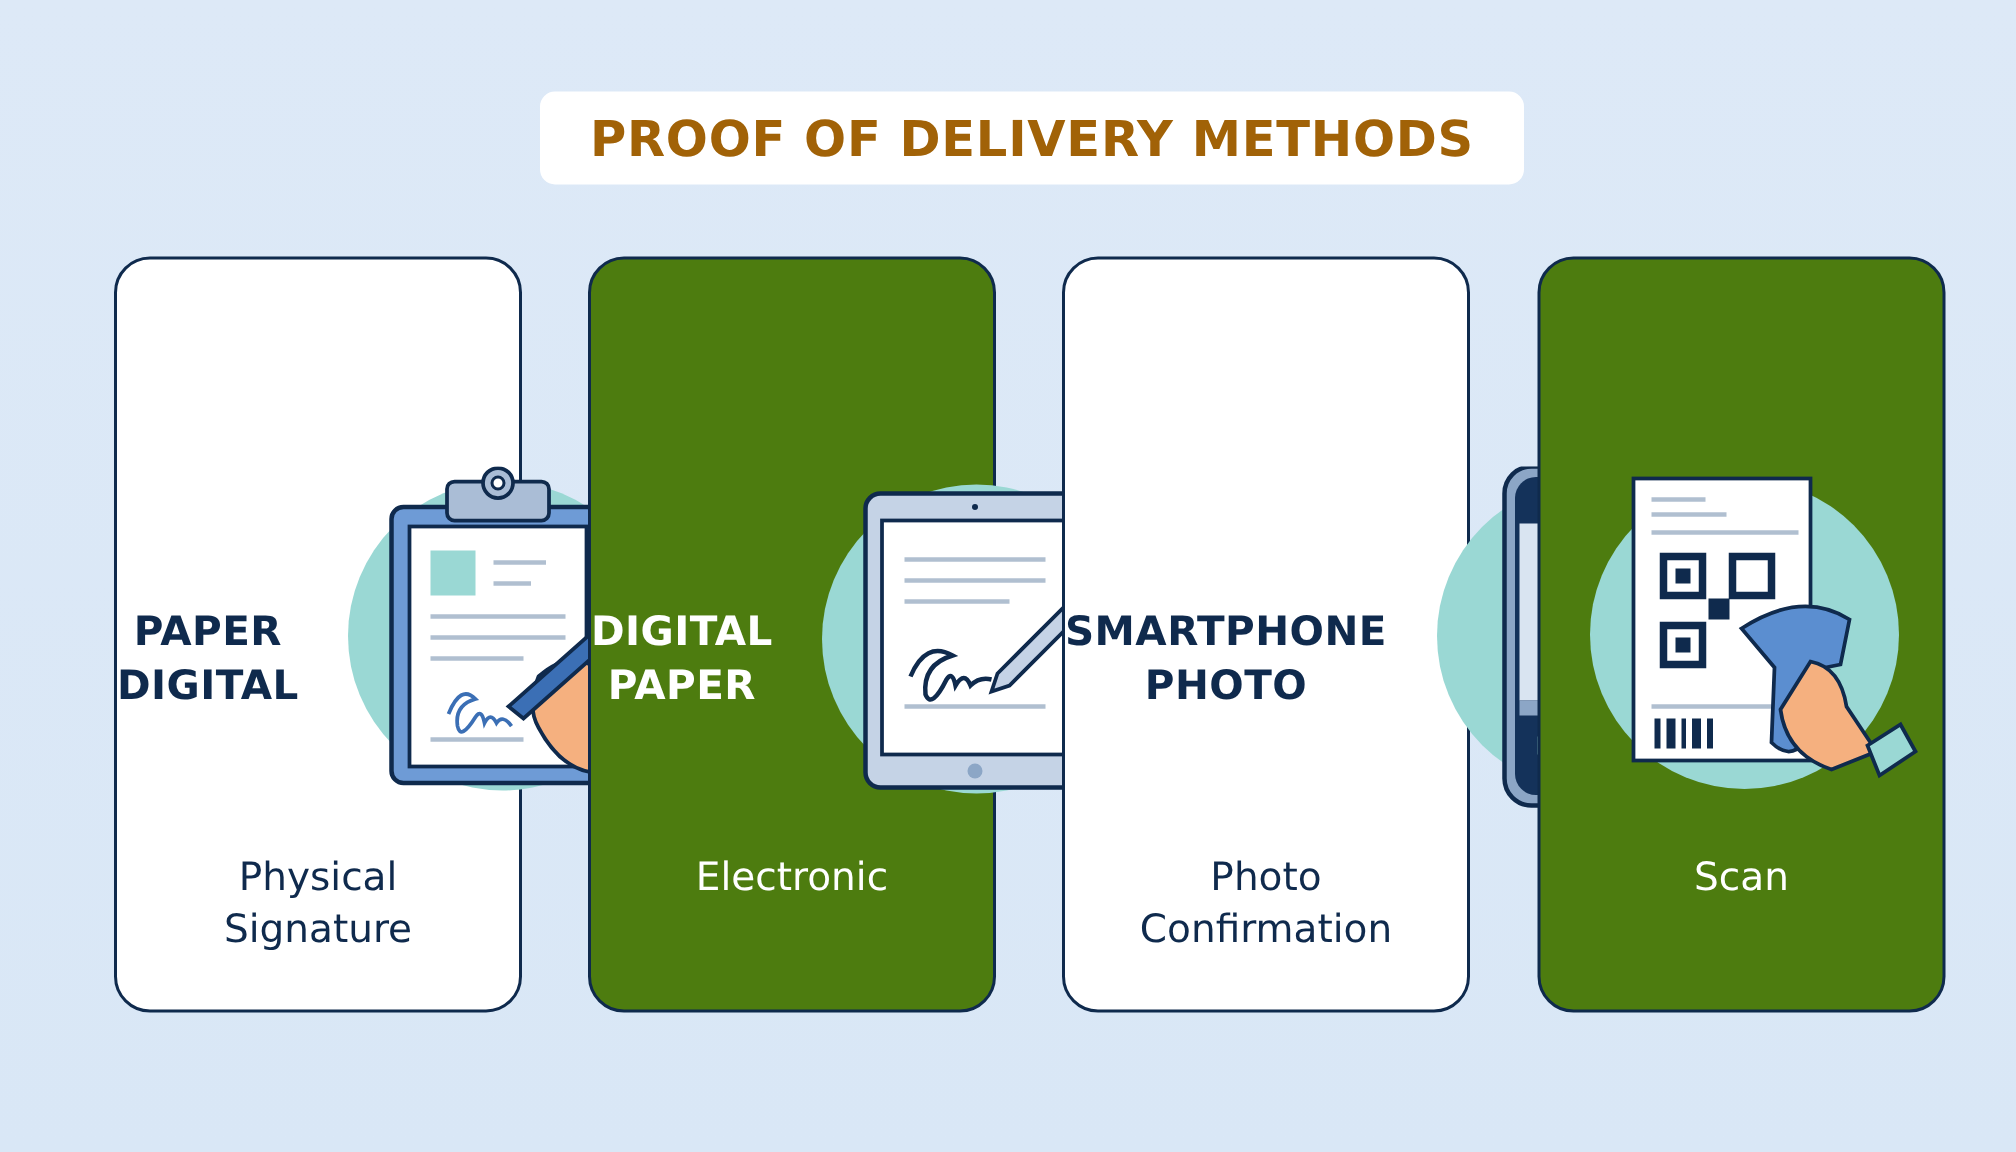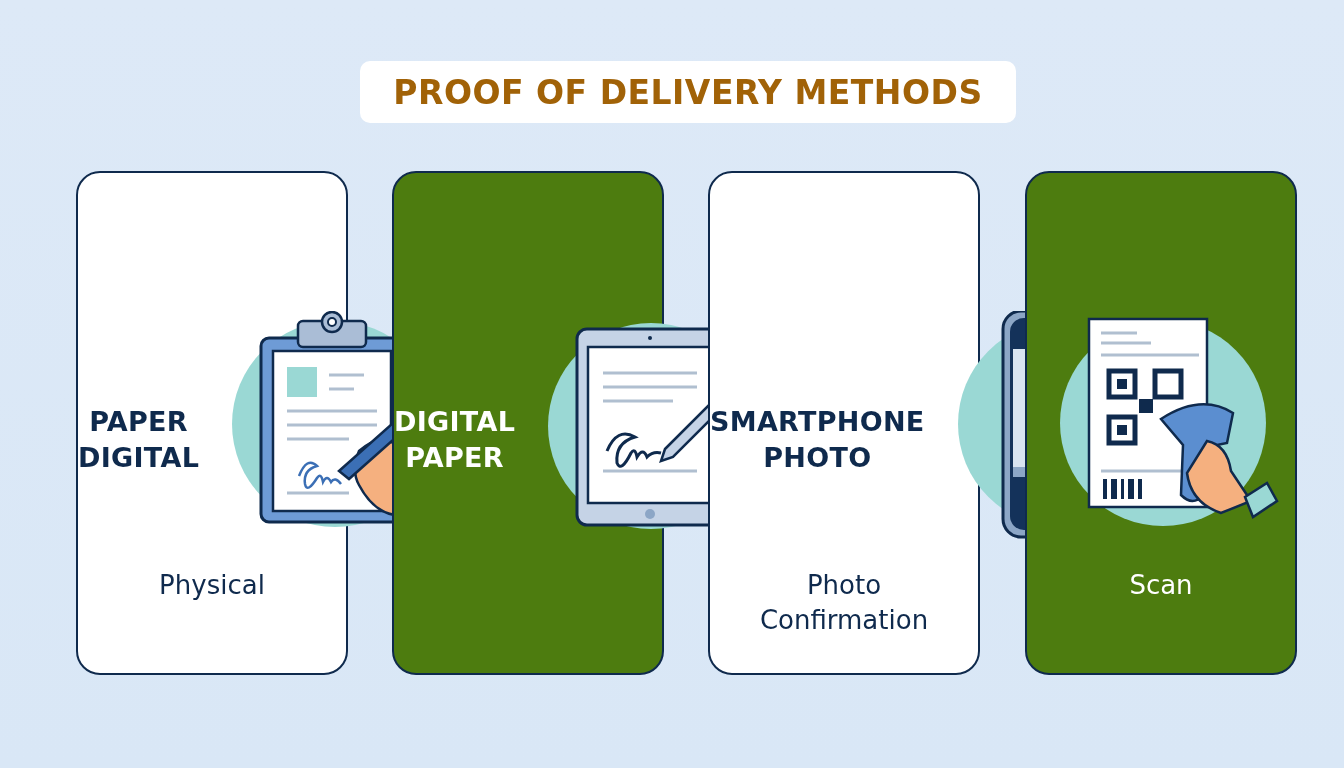--- a/index.html
+++ b/index.html
@@ -66,20 +66,21 @@
       <path d="M100 165 q8 -20 18 -10 q-14 4 -12 18 q2 10 12 -6 q4 -6 6 4 q4 -8 8 0 q4 -6 10 2" fill="none" stroke="#3b6fb5" stroke-width="2.5"></path>
 
       <path d="M160 140 q20 -18 38 -6 l30 40 l-20 30 q-30 4 -48 -30 q-8 -14 0 -34z" fill="#f5b07f" stroke="#0f2a4d" stroke-width="2.5"></path>
       <path d="M210 185 l30 -20 l12 22 l-34 24z" fill="#2b62a8" stroke="#0f2a4d" stroke-width="2.5"></path>
 
       <path d="M140 160 l70 -62 a6 6 0 0 1 10 8 l-70 62 z" fill="#3b6fb5" stroke="#0f2a4d" stroke-width="2.5"></path>
     </svg>
   </div>
   <div class="caption">
     <span>Physical</span>
+      <span>Signature</span>
   </div>
 </div>
 
 <div class="card dark" style="left:392px;">
   <h2>
     <span>DIGITAL</span><br><span>PAPER</span>
   </h2>
   <div class="icon-wrap">
     <svg width="272" height="250" viewBox="0 0 272 250">
       <circle cx="136" cy="115" r="103" fill="#9ad8d4"></circle>
@@ -89,20 +90,21 @@
       <circle cx="135" cy="203" r="5" fill="#8ca6c6"></circle>
       <line x1="88" y1="62" x2="182" y2="62" stroke="#b0bfd0" stroke-width="3"></line>
       <line x1="88" y1="76" x2="182" y2="76" stroke="#b0bfd0" stroke-width="3"></line>
       <line x1="88" y1="90" x2="158" y2="90" stroke="#b0bfd0" stroke-width="3"></line>
       <line x1="88" y1="160" x2="182" y2="160" stroke="#b0bfd0" stroke-width="3"></line>
       <path d="M92 140 q10 -24 28 -14 q-20 6 -18 26 q4 10 14 -10 q4 -6 6 4 q6 -10 10 0 q6 -6 14 -4" fill="none" stroke="#0f2a4d" stroke-width="3"></path>
       <path d="M150 138 l80 -80 a6 6 0 0 1 8 8 l-80 80 l-12 4 z" fill="#c5d3e6" stroke="#0f2a4d" stroke-width="2.5"></path>
     </svg>
   </div>
   <div class="caption">
+    <span>Electronic</span>
   </div>
 </div>
 
 <div class="card light" style="left:708px;">
   <h2>
     <span>SMARTPHONE</span><br><span>PHOTO</span>
   </h2>
   <div class="icon-wrap">
     <svg width="272" height="250" viewBox="0 0 272 250">
       <circle cx="136" cy="113" r="103" fill="#9ad8d4"></circle>

